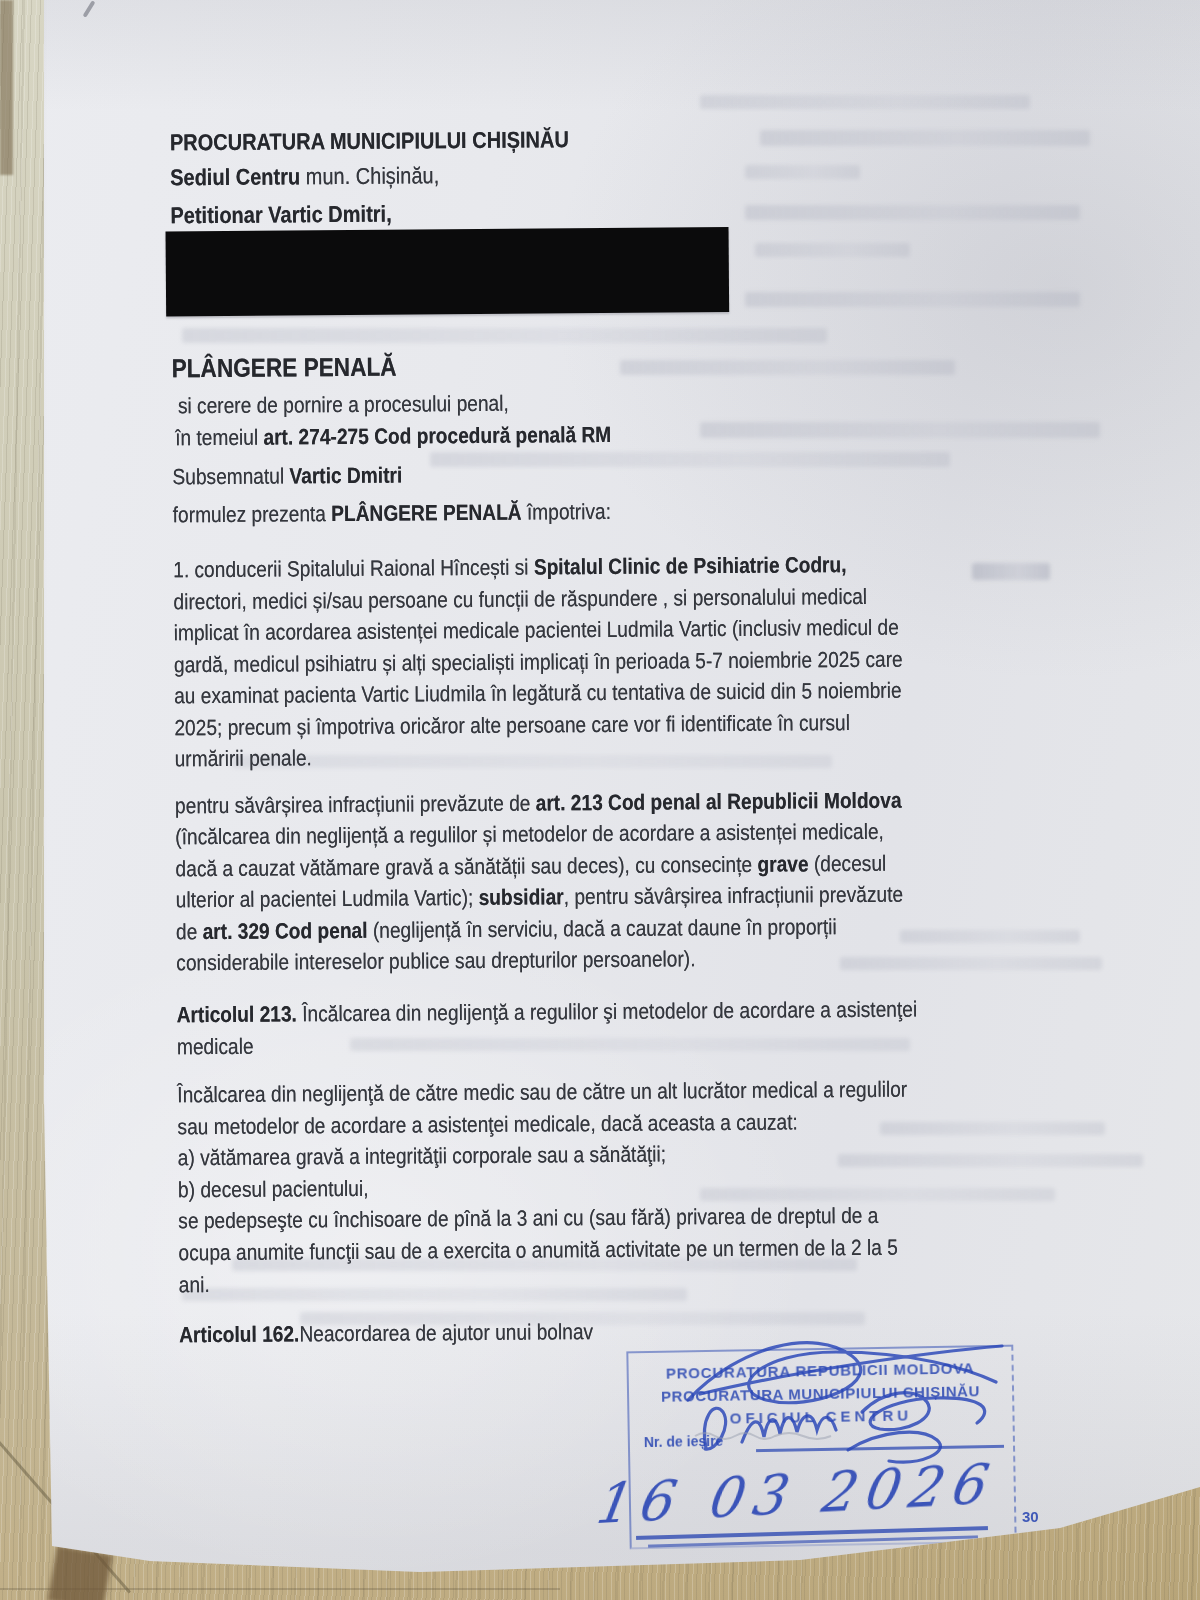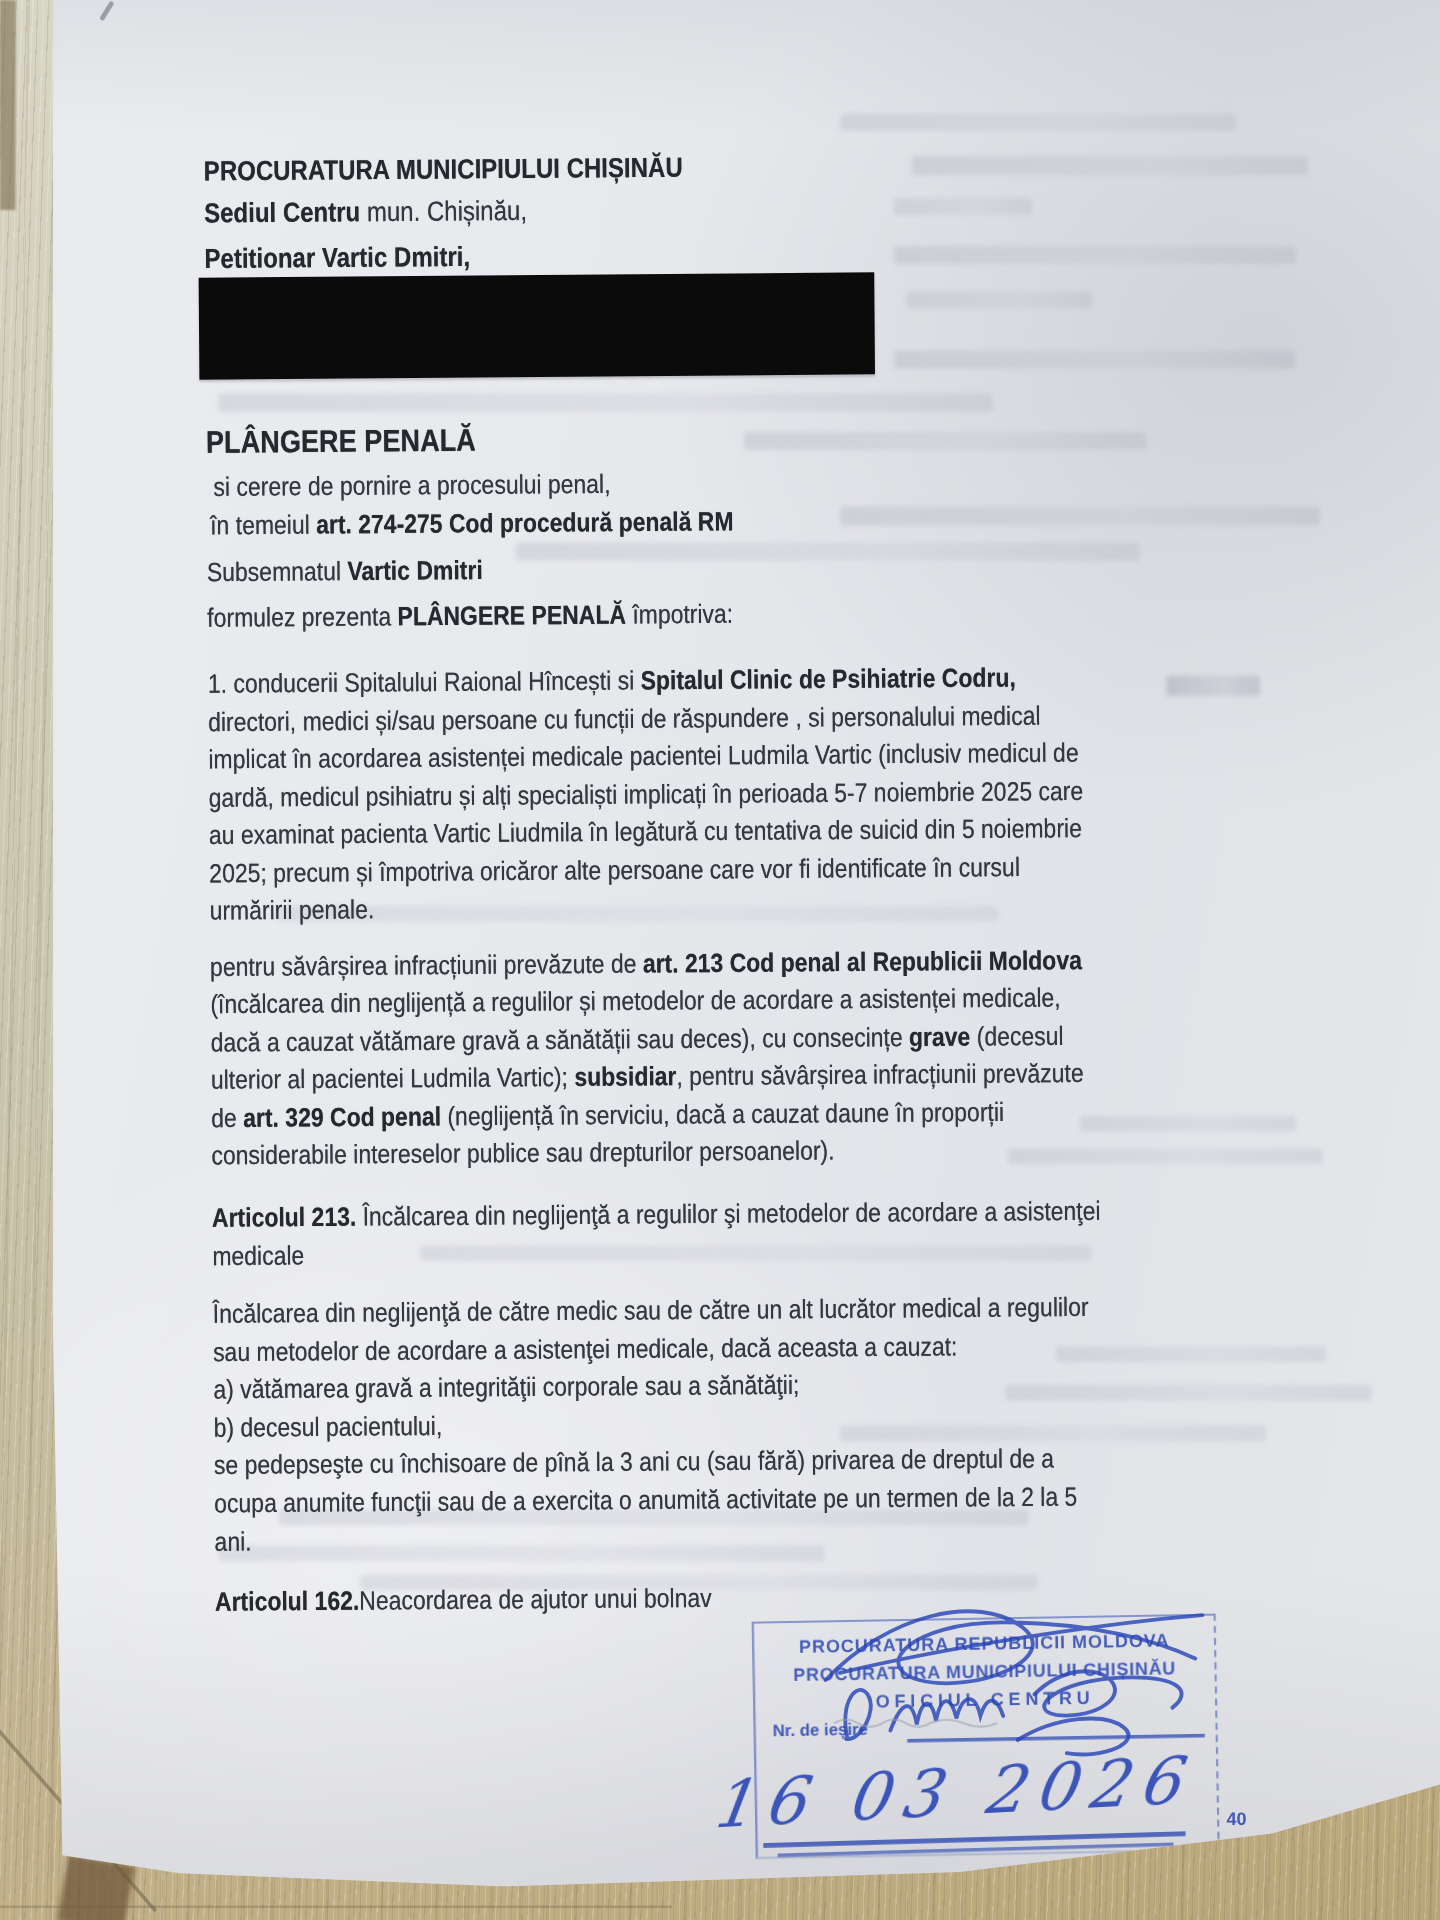--- a/index.html
+++ b/index.html
@@ -159,15 +159,15 @@
         <path d="M 848 1450 C 880 1430, 922 1427, 937 1440 C 951 1452, 920 1466, 889 1461"></path>
       </g>
       <g fill="none" stroke="#9aa0b0" stroke-width="2" opacity="0.5">
         <path d="M 695 1436 q 10 -6 20 0 q 10 6 20 0 q 10 -6 20 0 q 10 6 20 0 q 14 -6 28 0 q 14 6 28 0"></path>
       </g>
     </svg>
 
     <div class="st-date">16  03 2026</div>
     <div class="st-u1"></div>
     <div class="st-u2"></div>
-    <div class="st-20">40</div>
+    <div class="st-20">30</div>
   </div>
 </div>
 
 </body></html>

